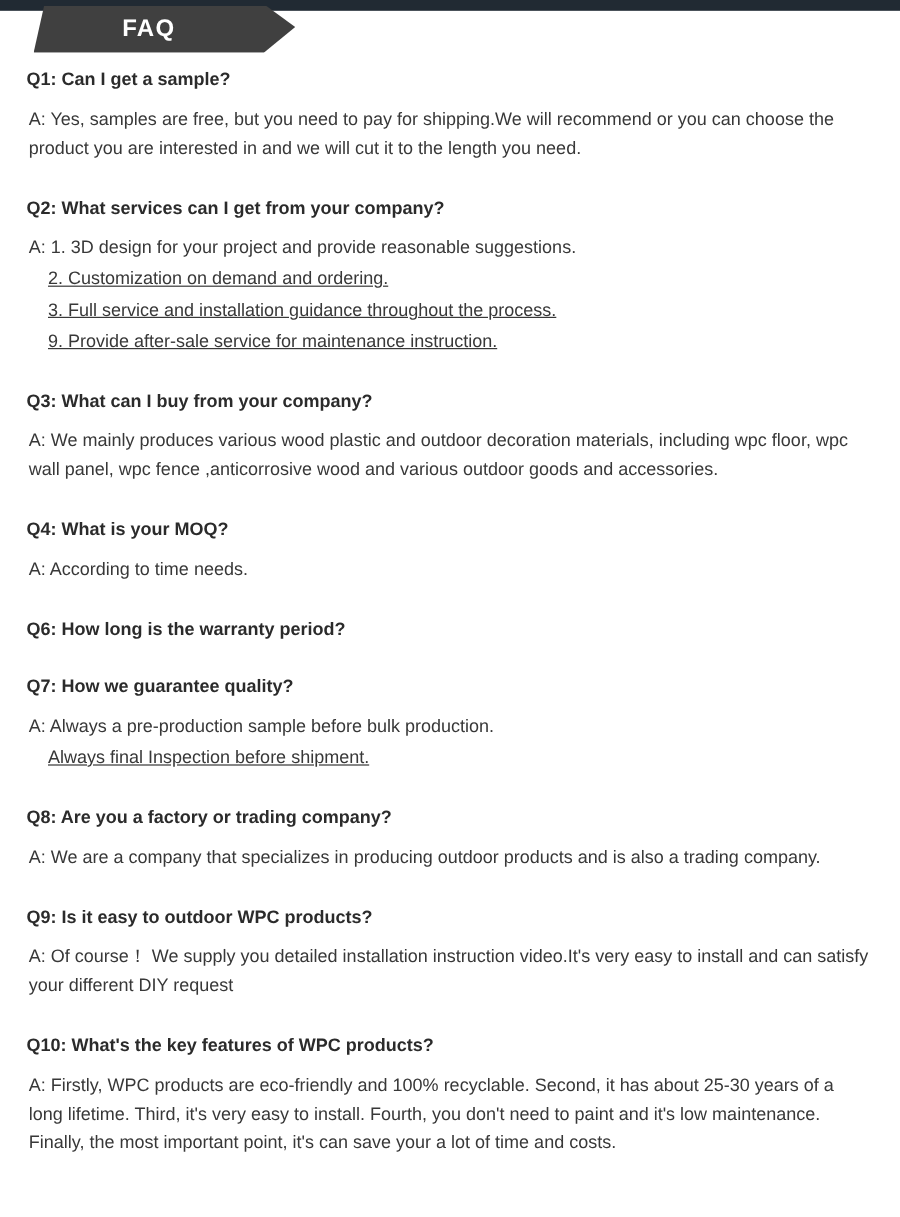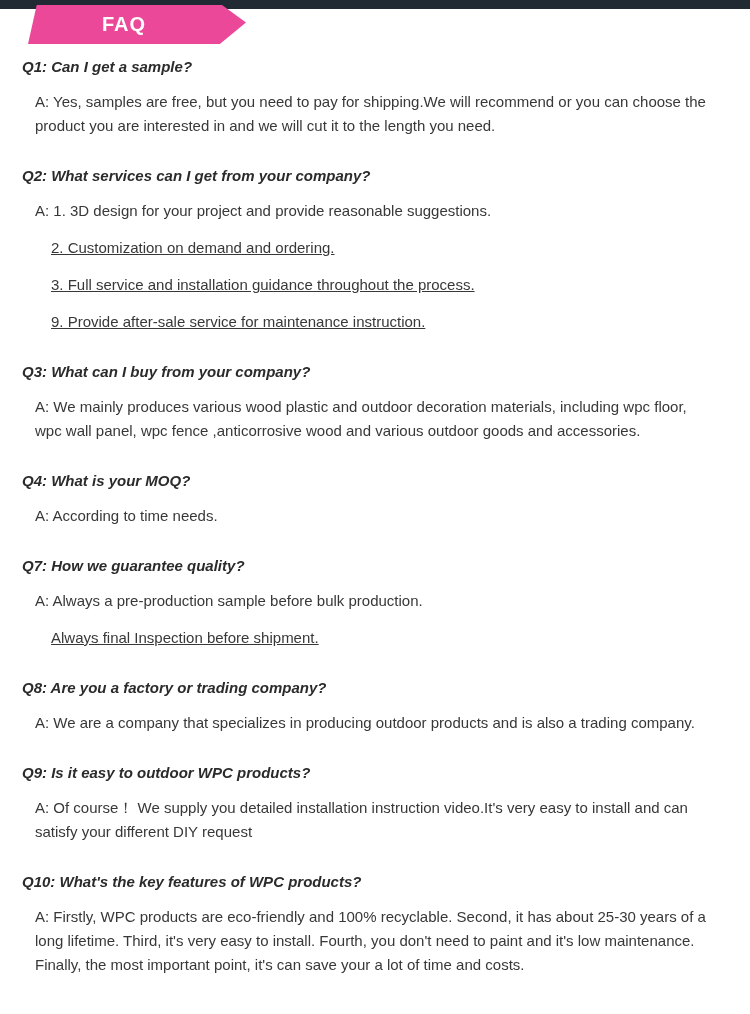--- a/index.html
+++ b/index.html
@@ -39,38 +39,37 @@
   .content {
     padding: 48px 22px 16px 22px;
   }
   .qa { margin-bottom: 28px; }
   .q {
     font-size: 15px;
     font-weight: bold;
     color: #2b2b2b;
     margin: 0 0 11px 0;
     line-height: 20px;
-    font-style: italic;
   }
   .a {
     font-size: 15px;
     color: #383838;
-    margin: 13px;
+    margin: 2px;
     line-height: 24px;
   }
   .indent { padding-left: 16px; text-decoration: underline; }
 </style>
 </head>
 <body>
 
 <div class="page">
 
   <div class="topbar" style="background: rgb(33, 42, 51);"></div>
 
-  <div class="ribbon" style="background: #ec4899;">
+  <div class="ribbon" style="background: #404040;">
     <span class="ribbon-label" style="color: rgb(255, 255, 255);">FAQ</span>
   </div>
 
   <div class="content">
 
     <section class="qa">
       <h3 class="q">Q1: Can I get a sample?</h3>
       <p class="a">A: Yes, samples are free, but you need to pay for shipping.We will recommend or you can choose the product you are interested in and we will cut it to the length you need.</p>
     </section>
 
@@ -87,20 +86,21 @@
       <p class="a">A: We mainly produces various wood plastic and outdoor decoration materials, including wpc floor, wpc wall panel, wpc fence ,anticorrosive wood and various outdoor goods and accessories.</p>
     </section>
 
     <section class="qa">
       <h3 class="q">Q4: What is your MOQ?</h3>
       <p class="a">A: According to time needs.</p>
     </section>
 
 
     <section class="qa">
+      <h3 class="q">Q6: How long is the warranty period?</h3>
     </section>
 
     <section class="qa">
       <h3 class="q">Q7: How we guarantee quality?</h3>
       <p class="a">A: Always a pre-production sample before bulk production.</p>
       <p class="a indent">Always final Inspection before shipment.</p>
     </section>
 
     <section class="qa">
       <h3 class="q">Q8: Are you a factory or trading company?</h3>

